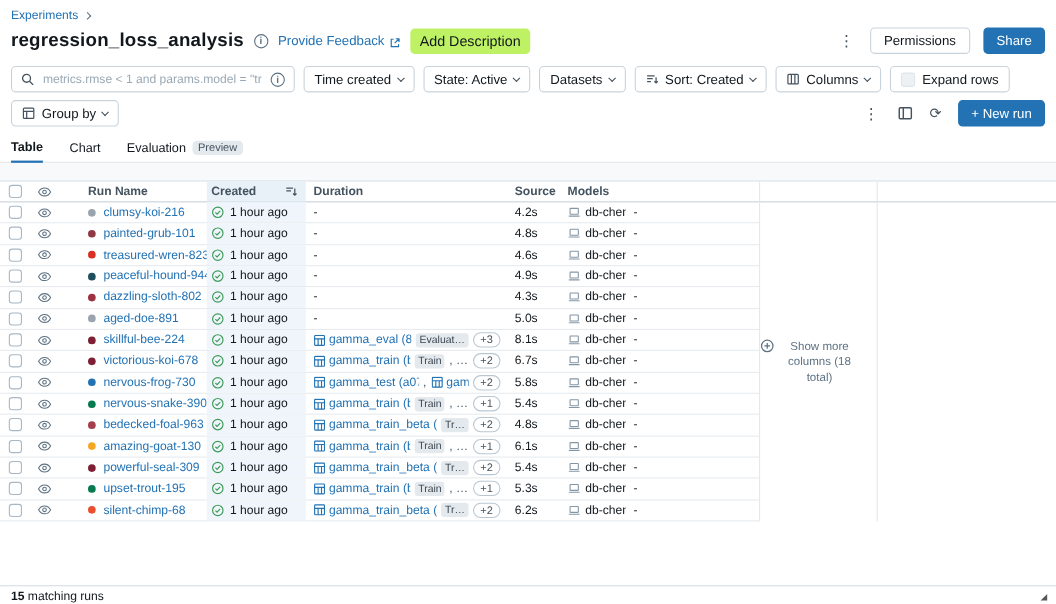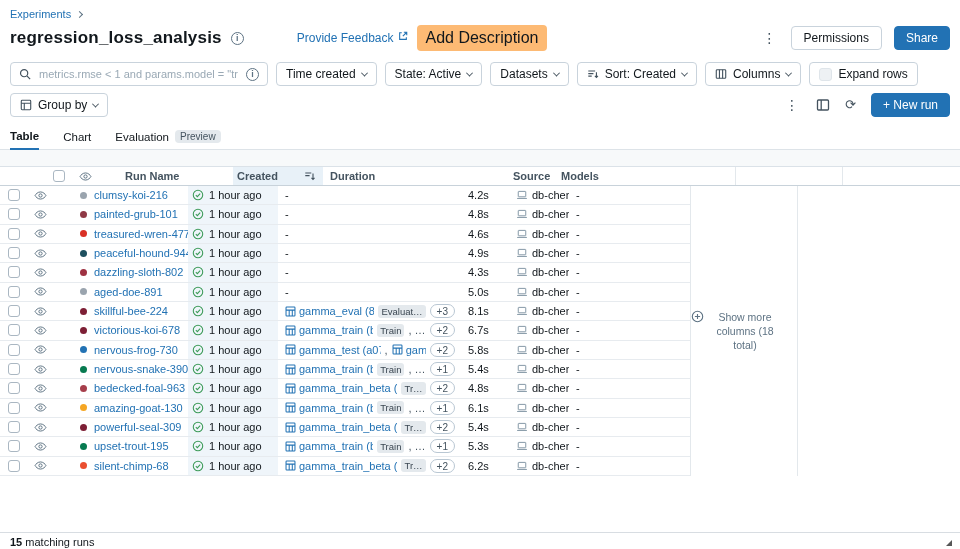--- a/index.html
+++ b/index.html
@@ -10,23 +10,23 @@
   
   .topbar { padding:8px 10px 0 10px; }
   .breadcrumb { display:flex; align-items:center; gap:6px; font-size:11px; }
   .breadcrumb a { color:#2272b4; text-decoration:none; cursor:pointer; }
   .chev-right { width:5px; height:5px; border-right:1.3px solid #5d7283; border-top:1.3px solid #5d7283; transform:rotate(45deg); display:inline-block; }
 
   .title-row { display:flex; align-items:center; gap:9px; margin-top:5px; }
   .page-title { font-size:17px; font-weight:700; margin:0; letter-spacing:.2px; }
   .icon-info { width:13px; height:13px; border:1.2px solid #5d7283; border-radius:50%; color:#5d7283;
     font-size:9px; line-height:11px; text-align:center; font-weight:700; display:inline-block; }
-  .feedback-link { color:#2272b4; font-size:12px; text-decoration:none; display:flex; align-items:flex-start; gap:4px; cursor:pointer;margin-left:44px; }
+  .feedback-link { color:#2272b4; font-size:12px; text-decoration:none; display:flex; align-items:flex-end; gap:4px; cursor:pointer; }
   .ext-ic { font-size:10px; }
-  .btn-ghost { background:#fdba74; border:none; border-radius:4px; font-size:16px; padding:4px 9px; color:#11171c; cursor:pointer; font-family:inherit; }
+  .btn-ghost { background:#bef264; border:none; border-radius:4px; font-size:13px; padding:4px 9px; color:#11171c; cursor:pointer; font-family:inherit; }
   .title-actions { margin-left:auto; display:flex; align-items:center; gap:12px; }
   .kebab { color:#44535f; font-size:14px; line-height:14px; cursor:pointer; padding:0 2px; }
   .btn { background:#fff; border:1px solid #c9d3dc; border-radius:4px; font-size:12px; padding:4px 12px; cursor:pointer; font-family:inherit; color:#11171c; }
   .btn-primary { background:#2272b4; border:1px solid #2272b4; color:#fff; border-radius:4px; font-size:12px; padding:4px 11px; cursor:pointer; font-family:inherit; }
 
   
   .filter-row { display:flex; align-items:center; gap:8px; margin-top:11px; }
   .searchbox { width:258px; height:24px; border:1px solid #c9d3dc; border-radius:4px; display:flex; align-items:center; gap:6px; padding:0 8px; background:#fff; }
   .searchbox input { border:none; outline:none; flex:1; font-size:11px; font-family:inherit; color:#11171c; min-width:0; background:transparent; }
   .searchbox input::placeholder { color:#9aa9b5; }
@@ -40,21 +40,21 @@
 
   
   .tabs-wrap { display:flex; align-items:flex-end; gap:24px; margin:11px -10px 0 -10px; padding:0 10px; border-bottom:1px solid #dde3e8; }
   .tab { font-size:11.5px; padding:2px 0 6px 0; color:#11171c; display:flex; align-items:center; gap:6px; cursor:pointer; }
   .tab.active { font-weight:700; border-bottom:2px solid #2272b4; margin-bottom:-1px; }
   .badge { background:#e4e9ed; border-radius:4px; padding:1px 5px; font-size:10px; color:#44535f; font-weight:400; }
 
   
   .strip { height:17px; background:#f7f9fa; border-bottom:1px solid #dbe2e8; }
   .t-header { display:flex; height:19px; border-bottom:1px solid #c8d2da; font-size:11px; font-weight:700; color:#44535f; align-items:stretch; }
-  .hgrid { display:grid; grid-template-columns:28px 34px 126px 90px 183px 48px 60px 121px; width:690px;margin-left:45px; }
+  .hgrid { display:grid; grid-template-columns:28px 34px 126px 90px 183px 48px 60px 121px; width:690px; }
   .hcell { display:flex; align-items:center; }
   .h-run,.h-dataset,.h-dur,.h-src,.h-models { padding-left:7px; }
   .h-run { padding-left:18px; }
   .h-created { background:#e8f1f8; padding:0 7px 0 4px; justify-content:space-between; }
   .h-more { width:108px; border-left:1px solid #e3e8ec; border-right:1px solid #e3e8ec; }
   .h-fill { flex:1; }
 
   .rows-wrap { position:relative; width:879px; }
   .t-row { display:grid; grid-template-columns:28px 34px 126px 90px 183px 48px 60px 121px; width:690px; height:19.33px; border-bottom:1px solid #e7ebef; font-size:11px; align-items:stretch; }
   .cell { display:flex; align-items:center; overflow:hidden; }
@@ -293,21 +293,21 @@
             <span class="cb"></span>
           </div>
           <div class="cell c-eye">
             <svg width="13" height="13" viewBox="0 0 16 16">
               <path d="M8 3.6C4.6 3.6 2.1 6.4 1.3 8c.8 1.6 3.3 4.4 6.7 4.4S14 9.6 14.7 8C13.9 6.4 11.4 3.6 8 3.6z" fill="none" stroke="#5d7283" stroke-width="1.2"></path>
               <circle cx="8" cy="8" r="2" fill="none" stroke="#5d7283" stroke-width="1.2"></circle>
             </svg>
           </div>
           <div class="cell c-run">
             <span class="dot" style="background:#d93025"></span>
-            <a class="run-link">treasured-wren-477</a>
+            <a class="run-link">treasured-wren-823</a>
           </div>
           <div class="cell c-created">
             <svg width="12" height="12" viewBox="0 0 16 16">
               <circle cx="8" cy="8" r="6.3" fill="none" stroke="#3b9a57" stroke-width="1.4"></circle>
               <path d="M5.1 8.2l2 2 3.8-4" fill="none" stroke="#3b9a57" stroke-width="1.4"></path>
             </svg>
             <span>1 hour ago</span>
           </div>
           <div class="cell c-dataset">
             <span class="dash">-</span>

